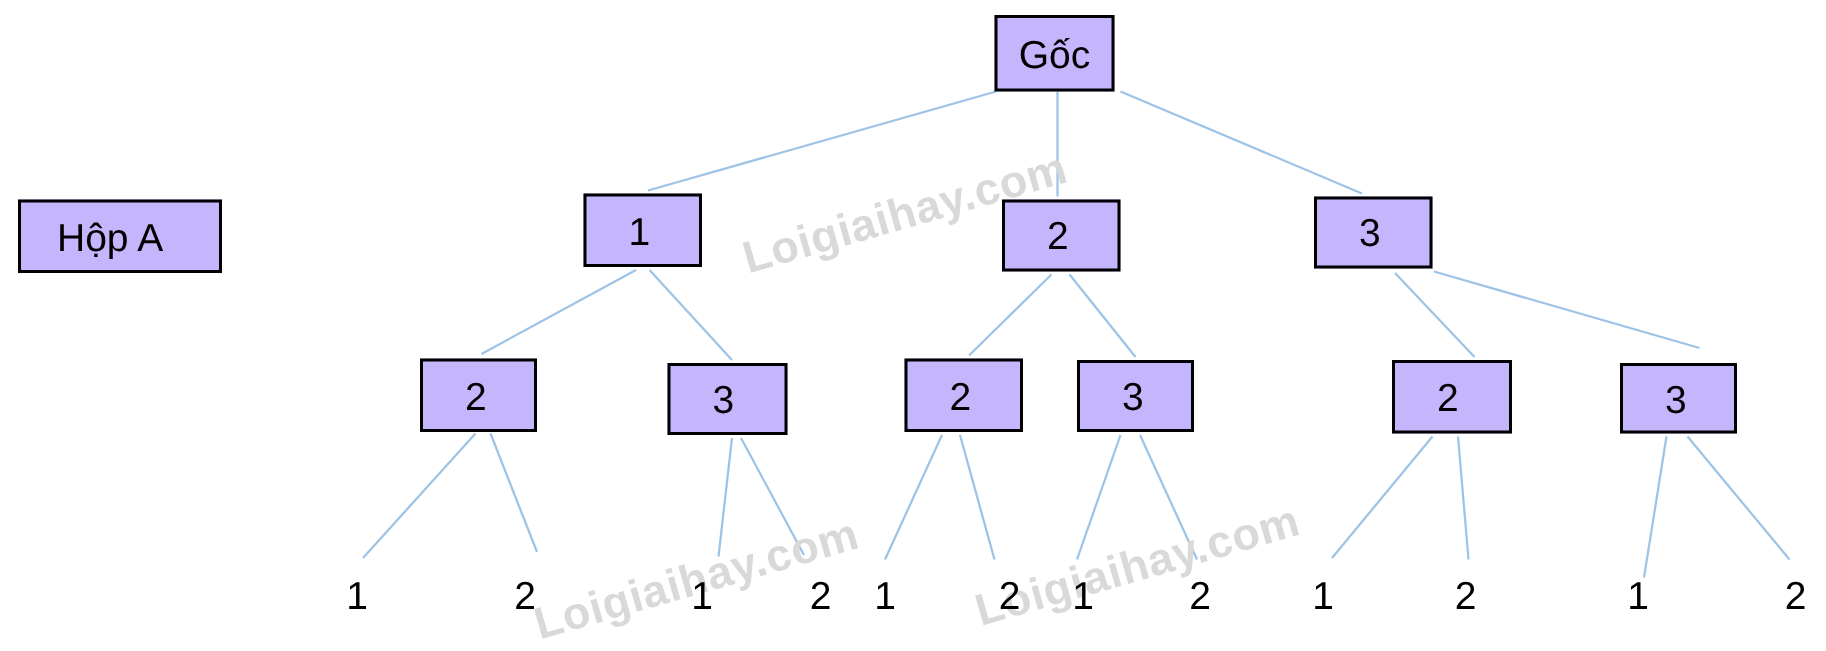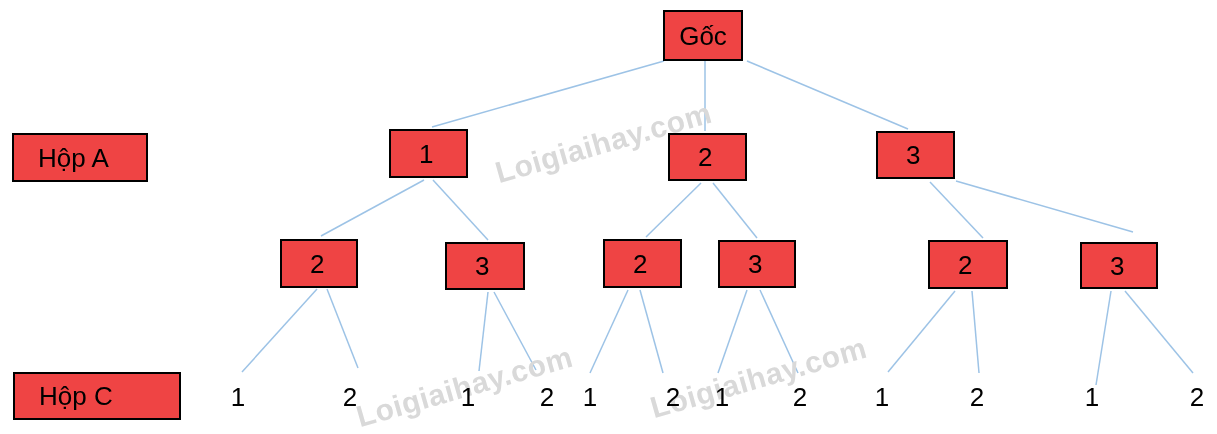--- a/index.html
+++ b/index.html
@@ -18,21 +18,21 @@
     width: 1217px; height: 434px;
     pointer-events: none;
   }
   .connectors line {
     stroke: #9DC3E6;
     stroke-width: 1.5;
   }
   .box {
     position: absolute;
     border: 2.5px solid #000000;
-    background: #ef4444;
+    background: #c4b5fd;
     display: flex;
     align-items: center;
     box-sizing: border-box;
     font-size: 26px;
     line-height: 1;
   }
   .box.root { justify-content: center; }
   .box.rowlabel { padding-left: 24px; }
   .box.node { padding-left: 28px; }
   .leaf {
@@ -90,23 +90,20 @@
   <div class="watermark" style="left:353px; top:370px;">Loigiaihay.com</div>
   <div class="watermark" style="left:647px; top:361px;">Loigiaihay.com</div>
 
   <div class="box root" style="left:663px; top:10px; width:80px; height:51px;">
     <span>Gốc</span>
   </div>
 
   <div class="box rowlabel" style="left:12px; top:133px; width:136px; height:49px;text-align:right;">
     <span>Hộp A</span>
   </div>
-  <div class="box rowlabel" style="left:13px; top:372px; width:168px; height:48px;">
-    <span>Hộp C</span>
-  </div>
 
   <div class="box node" style="left:389px; top:129px; width:79px; height:49px;">
     <span>1</span>
   </div>
   <div class="box node" style="left:668px; top:133px; width:79px; height:48px;">
     <span>2</span>
   </div>
   <div class="box node" style="left:876px; top:131px; width:79px; height:48px;">
     <span>3</span>
   </div>

